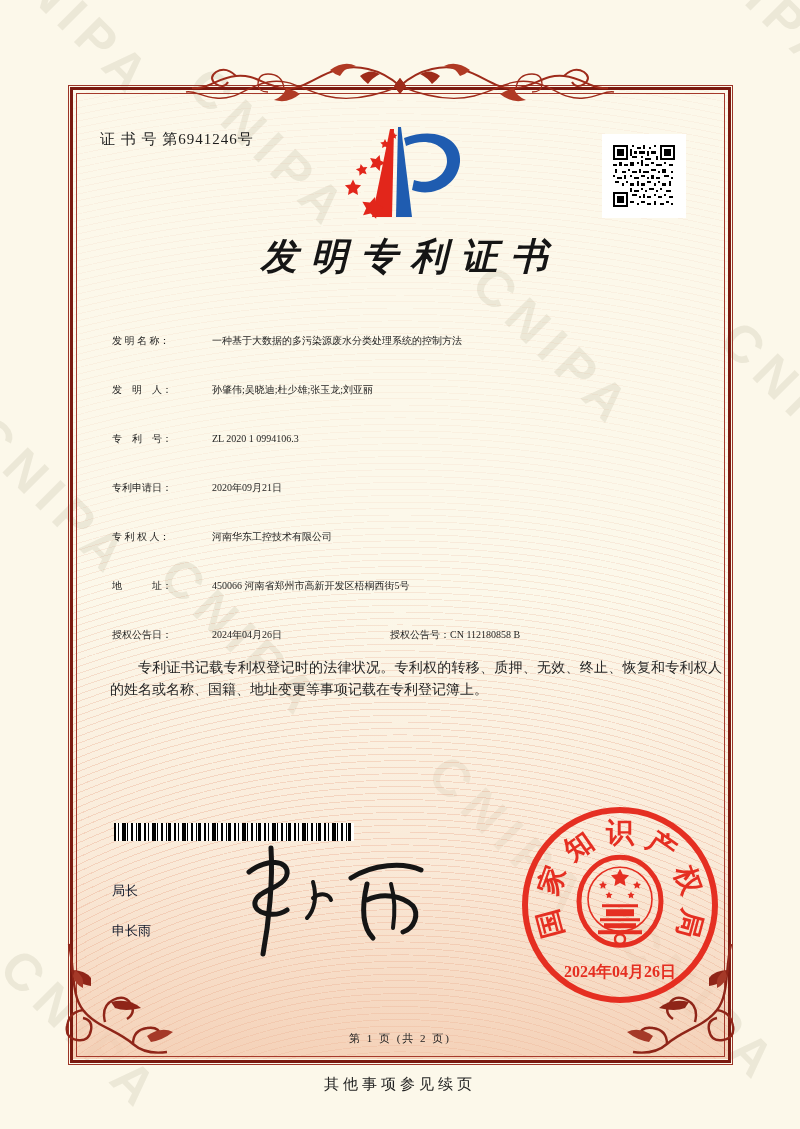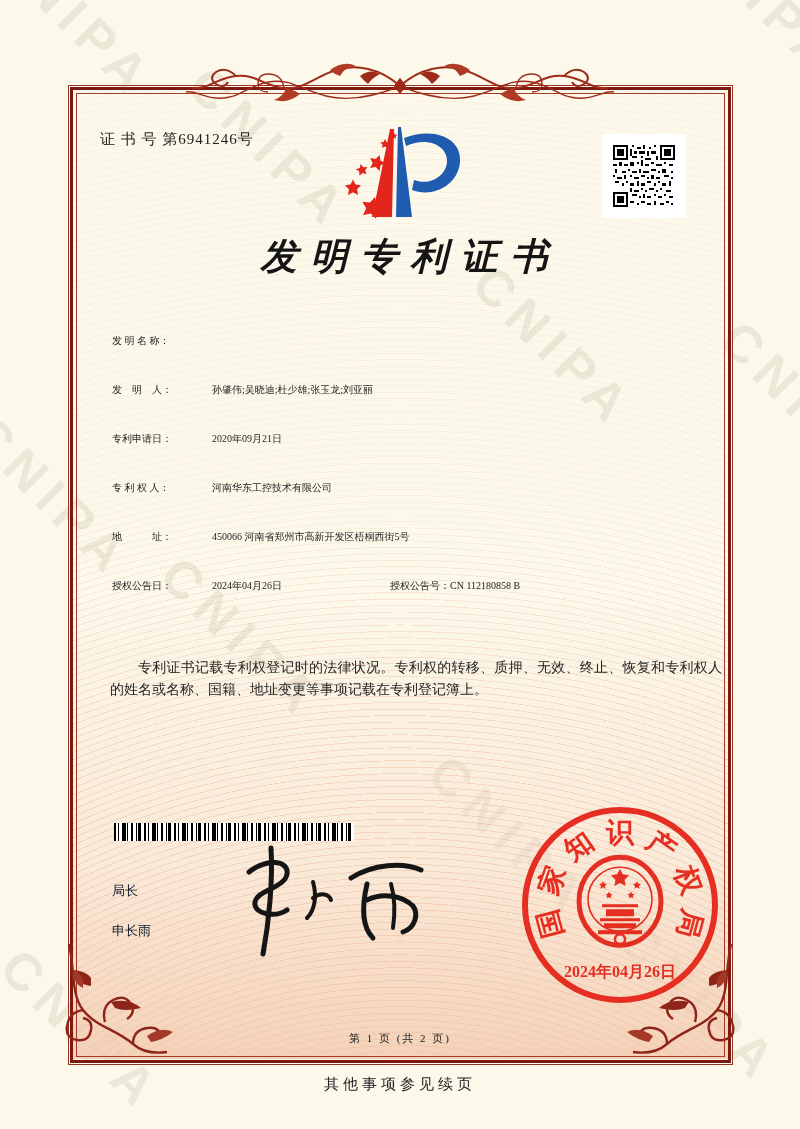--- a/index.html
+++ b/index.html
@@ -167,24 +167,29 @@
       <path fill="#000" d="M2 2h3v3H2zM24 2h3v3h-3zM2 24h3v3H2z"></path>
       <path fill="#000" d="M9 0h1v1H9zM11 1h2v1h-2zM14 0h1v2h-1zM17 1h1v1h-1zM19 0h1v1h-1zM8 2h1v3H8zM10 3h1v1h-1zM12 3h3v1h-3zM16 3h1v2h-1zM18 3h2v1h-2zM9 5h2v1H9zM13 5h1v1h-1zM15 6h3v1h-3zM20 5h1v2h-1zM0 9h2v1H0zM3 8h1v2H3zM5 9h2v1H5zM8 8h2v2H8zM11 8h1v1h-1zM13 7h1v3h-1zM15 9h2v1h-2zM18 8h1v1h-1zM20 9h3v1h-3zM24 8h1v1h-1zM26 9h2v1h-2zM1 11h1v2H1zM4 12h2v1H4zM7 11h1v1H7zM9 12h2v1H9zM12 11h1v2h-1zM14 12h3v1h-3zM18 11h2v1h-2zM21 12h1v1h-1zM23 11h2v2h-2zM27 12h1v1h-1zM0 14h1v1H0zM2 15h2v1H2zM5 14h1v2H5zM8 14h1v1H8zM10 15h2v1h-2zM13 14h2v1h-2zM16 15h1v1h-1zM18 14h1v2h-1zM20 15h2v1h-2zM24 14h2v1h-2zM27 15h1v1h-1zM1 17h2v1H1zM4 18h1v1H4zM6 17h1v1H6zM8 18h2v1H8zM11 17h1v2h-1zM13 18h2v1h-2zM16 17h2v1h-2zM19 18h1v1h-1zM21 17h1v1h-1zM23 18h2v1h-2zM26 17h1v2h-1zM8 20h1v2H8zM10 21h2v1h-2zM13 20h1v1h-1zM15 21h1v1h-1zM17 20h2v1h-2zM20 21h1v1h-1zM22 20h1v1h-1zM25 21h2v1h-2zM9 23h2v1H9zM12 24h1v1h-1zM14 23h1v2h-1zM16 24h2v1h-2zM19 23h1v1h-1zM21 24h2v1h-2zM24 23h1v1h-1zM26 24h2v1h-2zM8 26h2v1H8zM11 27h1v1h-1zM13 26h2v1h-2zM16 27h2v1h-2zM19 26h1v2h-1zM22 27h2v1h-2zM25 26h1v1h-1zM27 27h1v1h-1z"></path>
     </svg>
   </div>
 
   <div class="title">发明专利证书</div>
 
   <div class="fields">
     <div class="row">
       <span class="lab">发 明 名 称：</span>
+      <span class="val">一种基于大数据的多污染源废水分类处理系统的控制方法</span>
     </div>
     <div class="row">
       <span class="lab">发　明　人：</span>
       <span class="val">孙肇伟;吴晓迪;杜少雄;张玉龙;刘亚丽</span>
+    </div>
+    <div class="row">
+      <span class="lab">专　利　号：</span>
+      <span class="val">ZL 2020 1 0994106.3</span>
     </div>
     <div class="row">
       <span class="lab">专利申请日：</span>
       <span class="val">2020年09月21日</span>
     </div>
     <div class="row">
       <span class="lab">专 利 权 人：</span>
       <span class="val">河南华东工控技术有限公司</span>
     </div>
     <div class="row">

